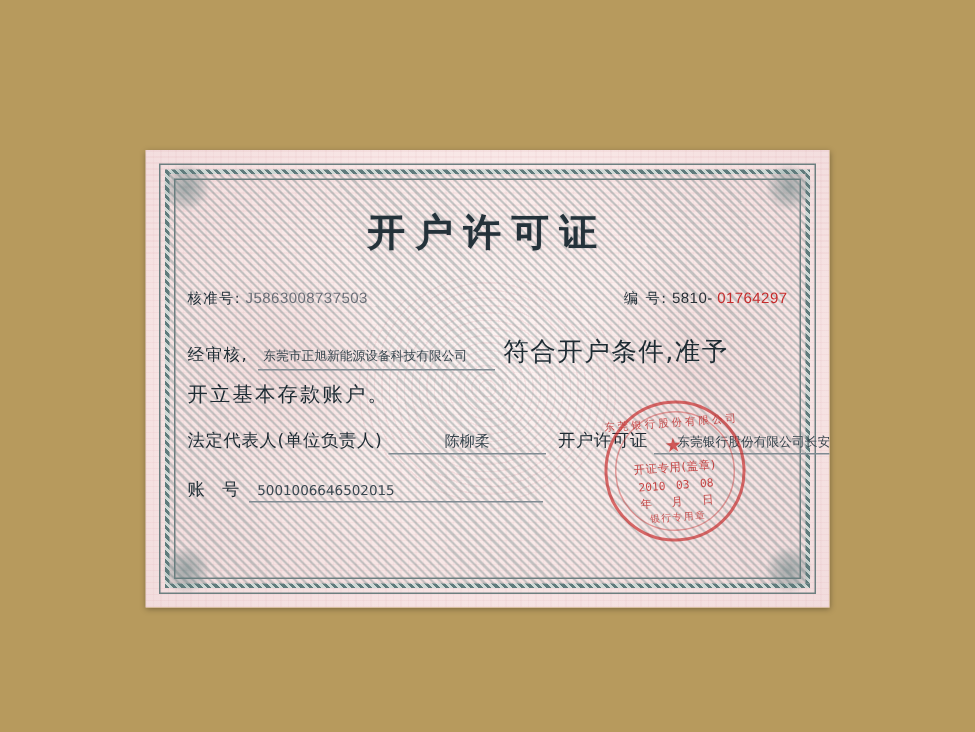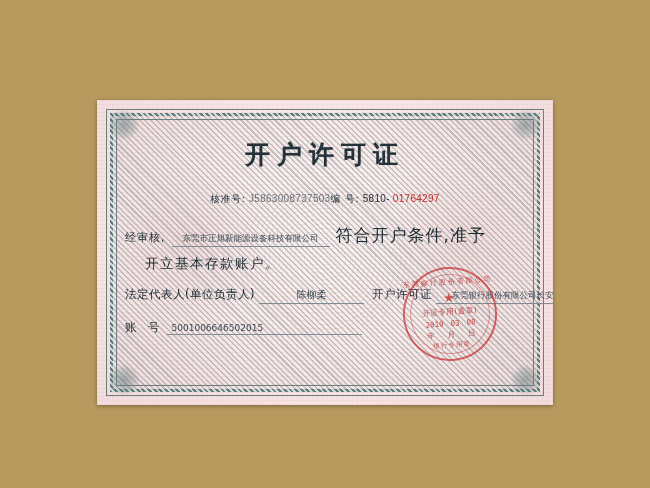--- a/index.html
+++ b/index.html
@@ -116,21 +116,21 @@
     font-size: 25px;
     font-weight: bold;
     letter-spacing: 7px;
     color: #24323a;
     margin-top: 12px;
     text-shadow: 0 0 1px rgba(40,50,60,0.4);
   }
 
   .row-ids {
     display: flex;
-    justify-content: center;
+    justify-content: space-between;
     align-items: baseline;
     margin-top: 22px;
     font-size: 9px;
   }
   .id-left, .id-right {
     display: flex;
     align-items: baseline;
     gap: 3px;
   }
   .id-label {
@@ -163,34 +163,33 @@
     font-size: 11px;
     letter-spacing: 1px;
     margin-right: 6px;
   }
   .fill {
     display: inline-block;
     font-size: 8.5px;
     color: #3a4750;
     border-bottom: 1px solid #7f8a92;
     min-width: 150px;
-    text-align: center;
+    text-align: left;
     padding: 0 4px 1px 4px;
     line-height: 13px;
   }
   .para .tail {
     font-size: 17px;
     letter-spacing: 1px;
     margin-left: 6px;
   }
   .para2 {
     margin-top: 4px;
     font-size: 13.5px;
     letter-spacing: 1.5px;
-    margin-left: 20px;
   }
 
   .row-rep {
     display: flex;
     align-items: baseline;
     margin-top: 14px;
     font-size: 11.5px;
     gap: 4px;
   }
   .row-rep .lbl {

